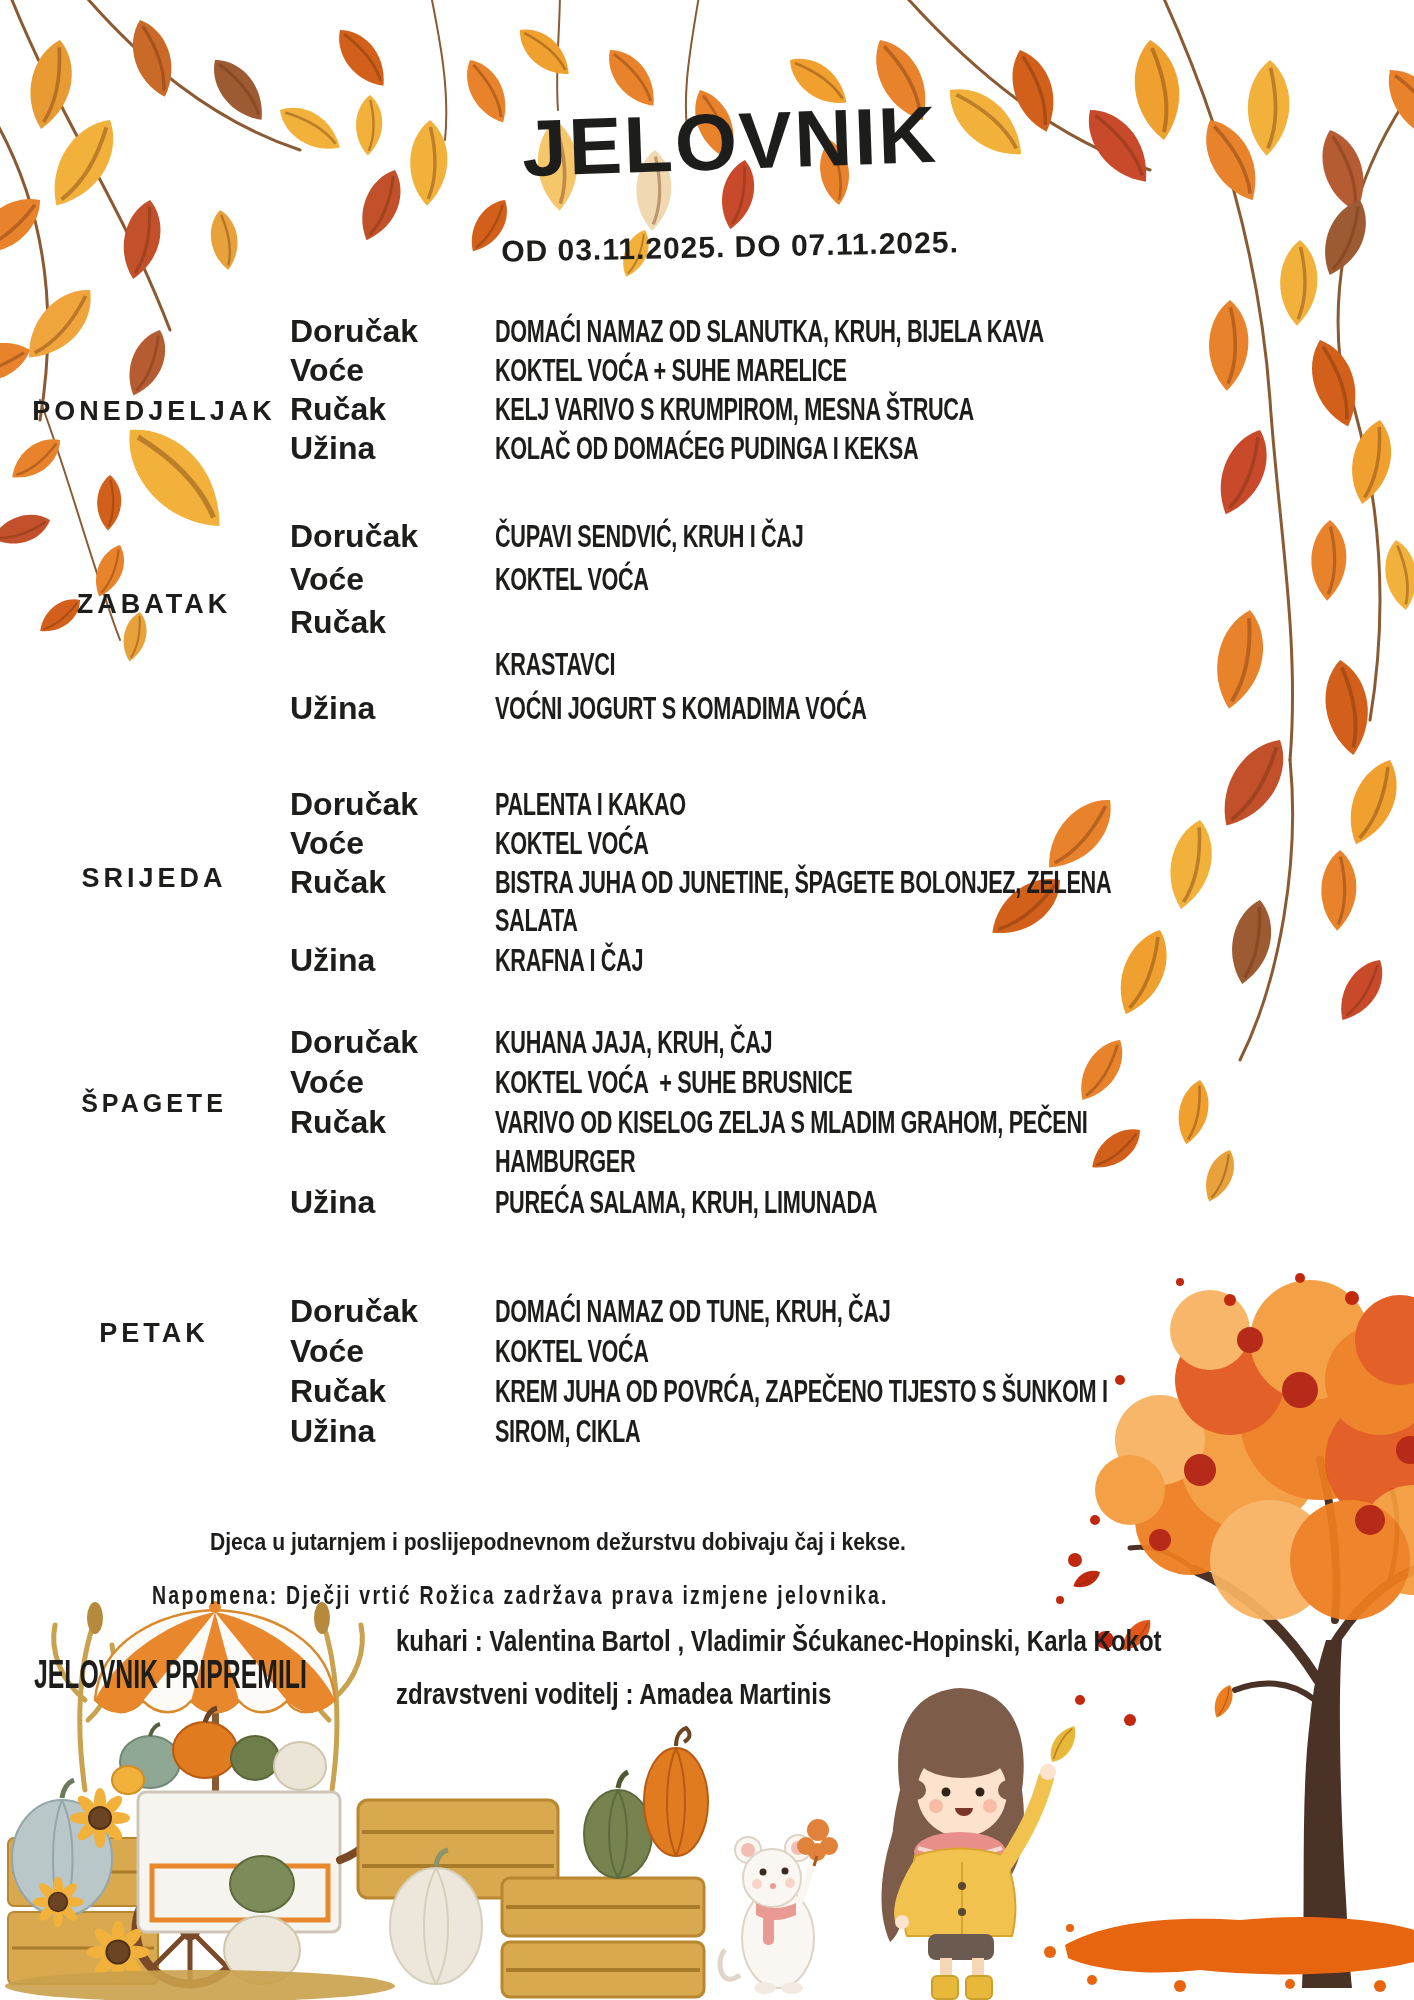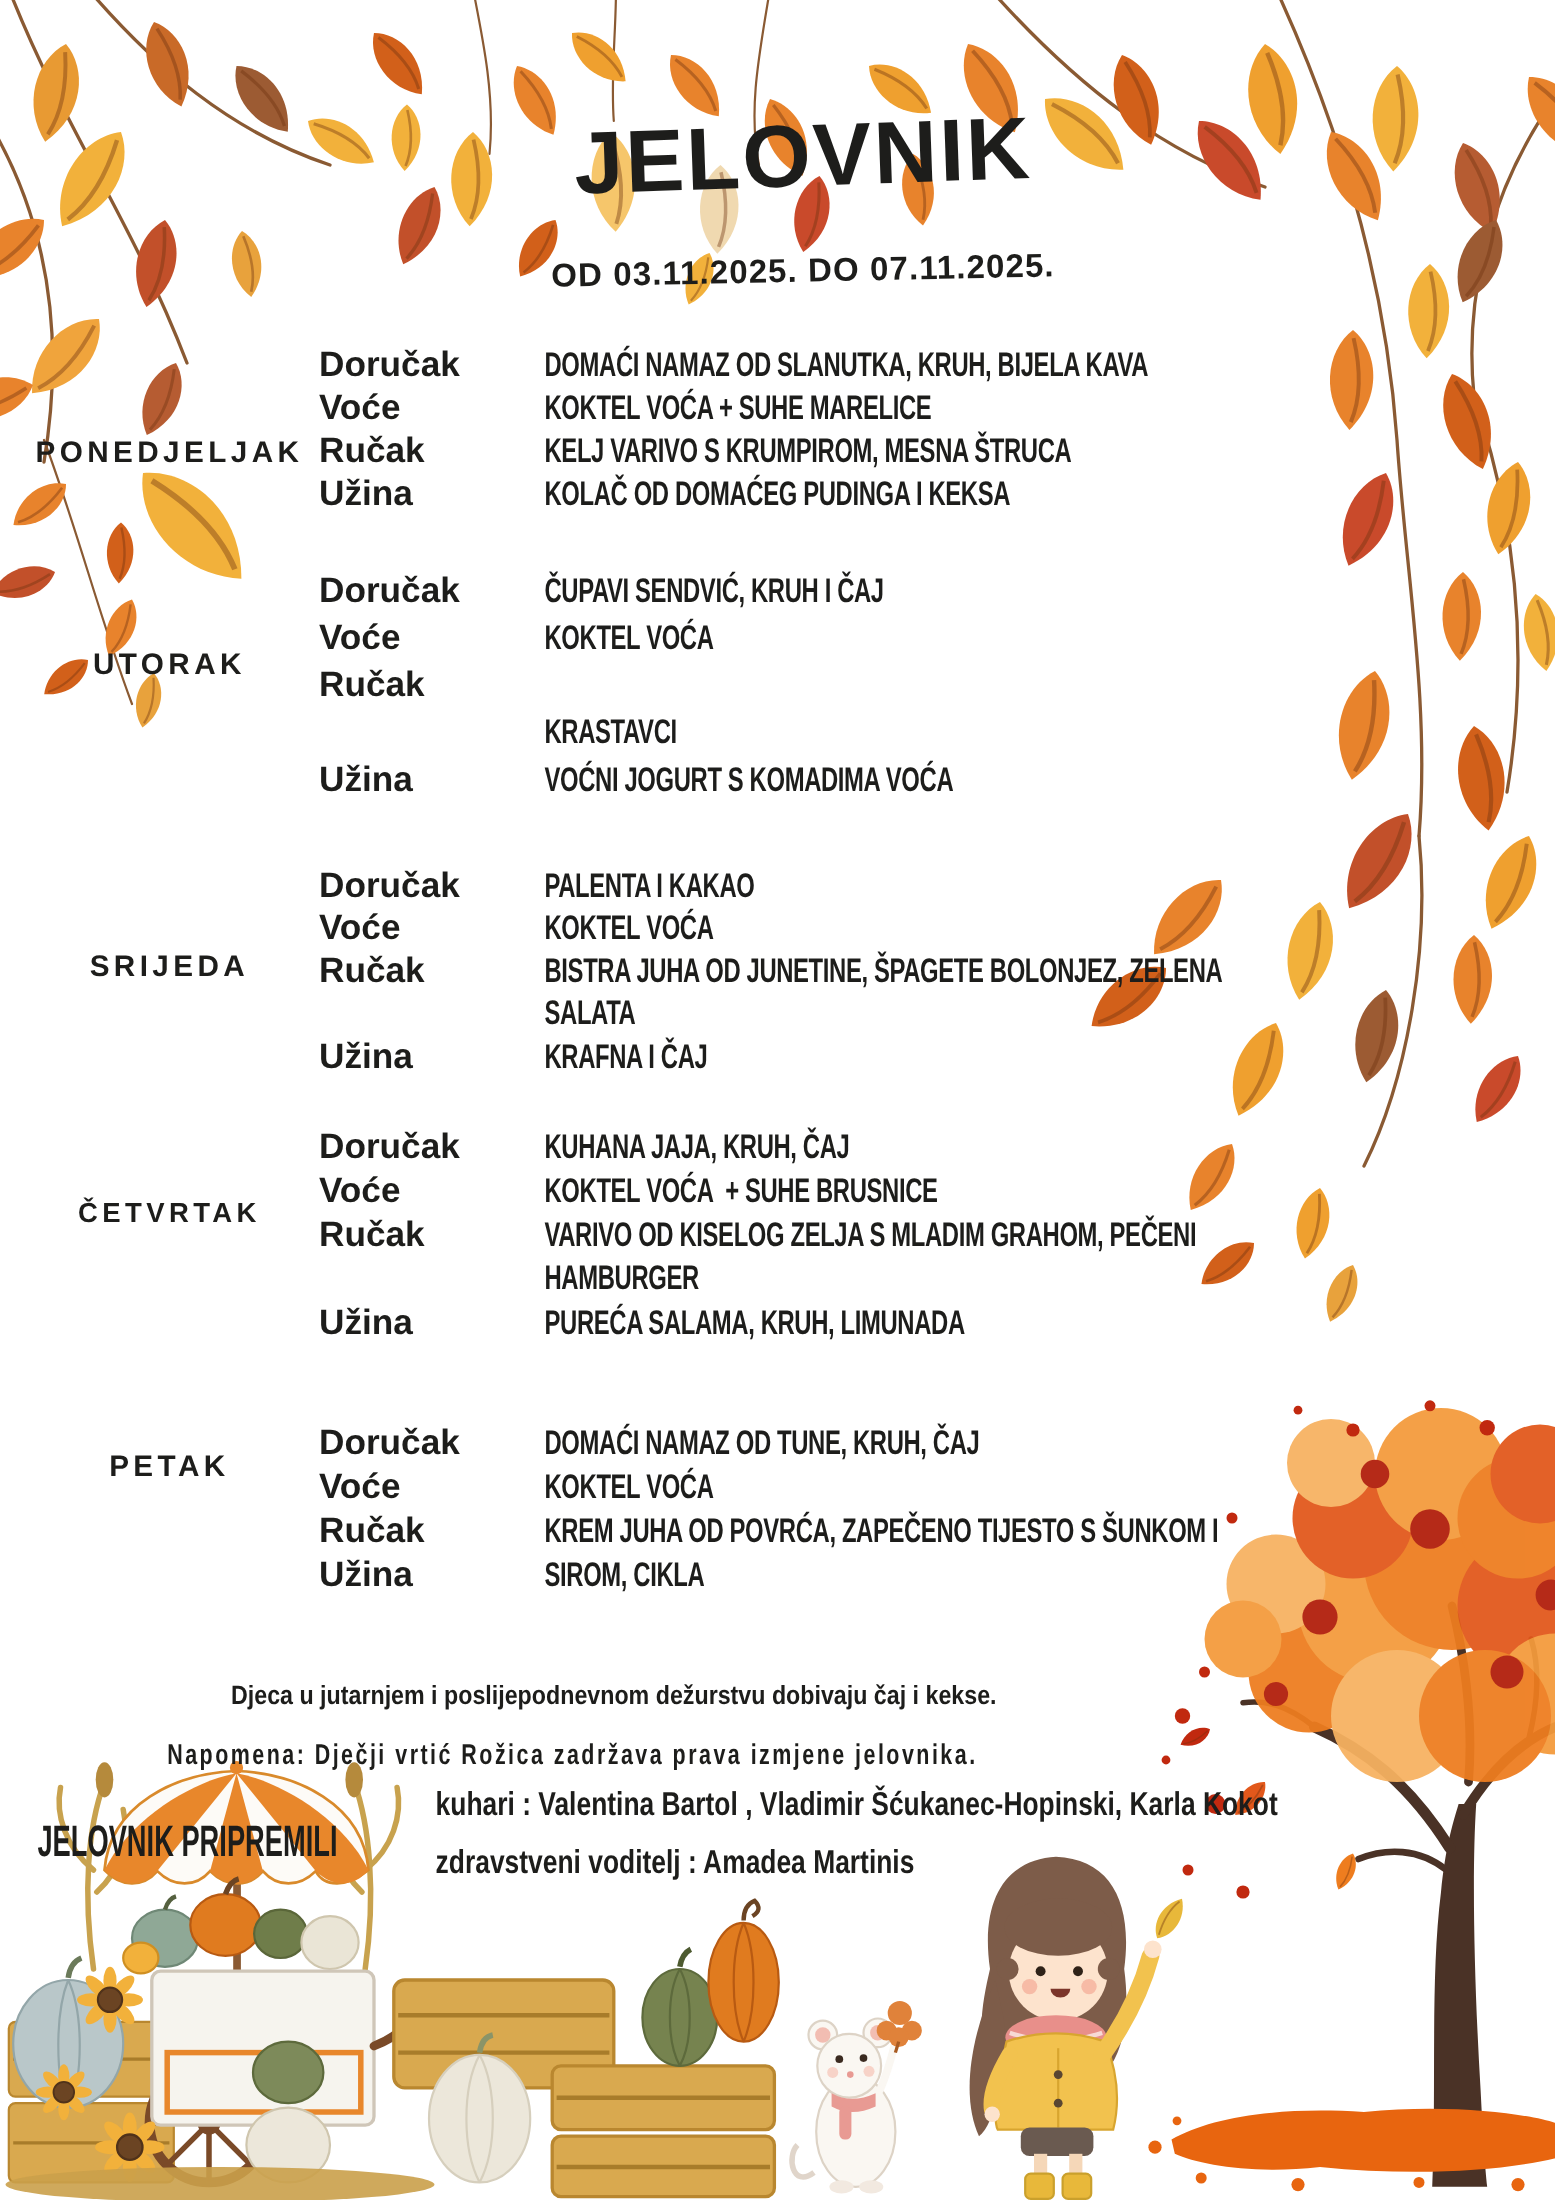--- a/index.html
+++ b/index.html
@@ -372,23 +372,23 @@
         <circle cx="1380" cy="1986" r="6"></circle>
           <circle cx="1070" cy="1928" r="4"></circle>
       </g>
     </g>
   </svg>
 
   <div class="abs title">JELOVNIK</div>
   <div class="abs date">OD 03.11.2025. DO 07.11.2025.</div>
 
   <div class="abs day-name" style="top:396px">PONEDJELJAK</div>
-  <div class="abs day-name" style="top:589px">UTORAK</div>
+  <div class="abs day-name" style="top:589px">ZABATAK</div>
   <div class="abs day-name" style="top:863px">SRIJEDA</div>
-  <div class="abs day-name" style="top:1089px;font-size:25px">ČETVRTAK</div>
+  <div class="abs day-name" style="top:1089px;font-size:25px">ŠPAGETE</div>
   <div class="abs day-name" style="top:1318px">PETAK</div>
 
   <div class="abs day-block" style="top:313px">
     <div class="mrow" style="height:39px">
       <div class="meal-label">Doručak</div>
       <div class="meal-text"><span class="cond">DOMAĆI NAMAZ OD SLANUTKA, KRUH, BIJELA KAVA</span></div>
     </div>
     <div class="mrow" style="height:39px">
       <div class="meal-label">Voće</div>
       <div class="meal-text"><span class="cond">KOKTEL VOĆA + SUHE MARELICE</span></div>

